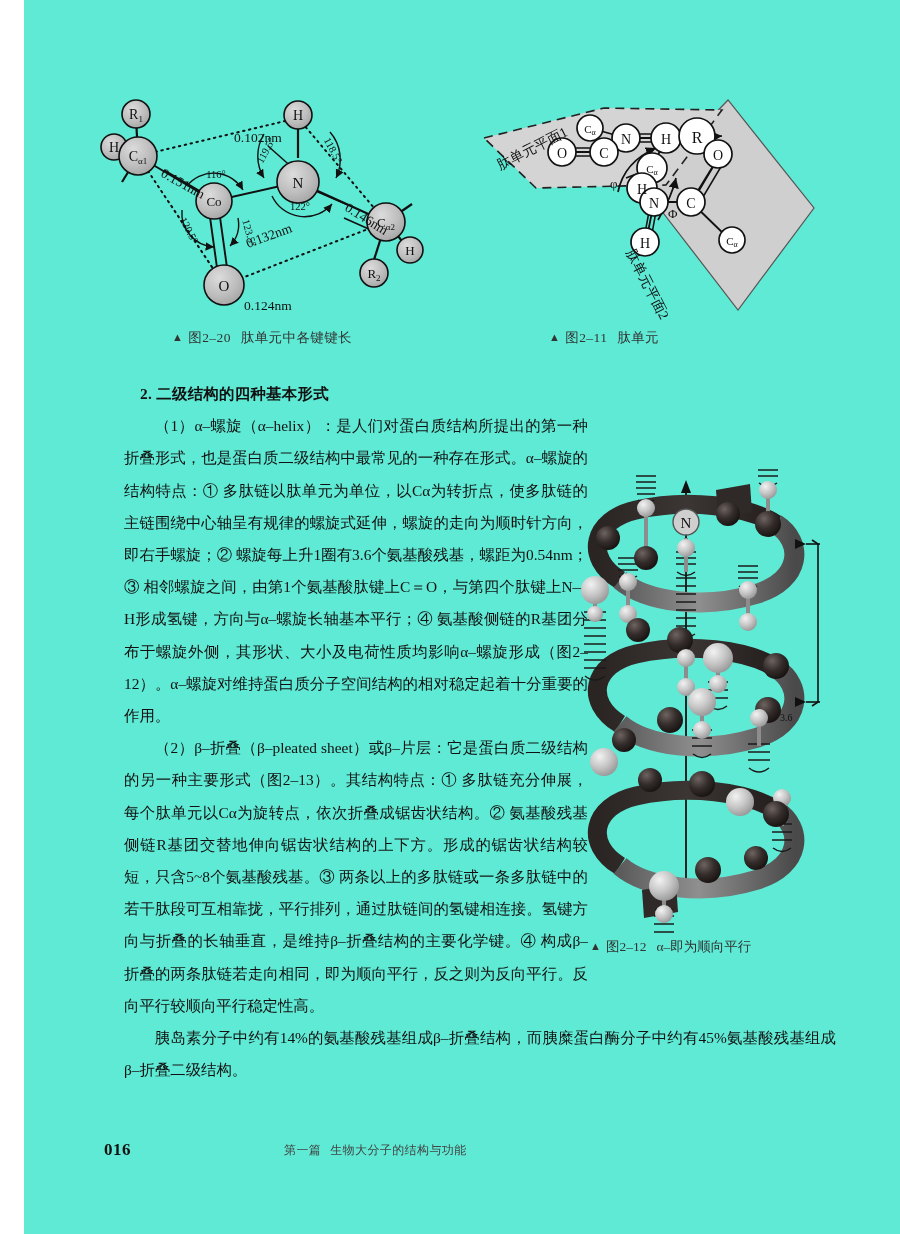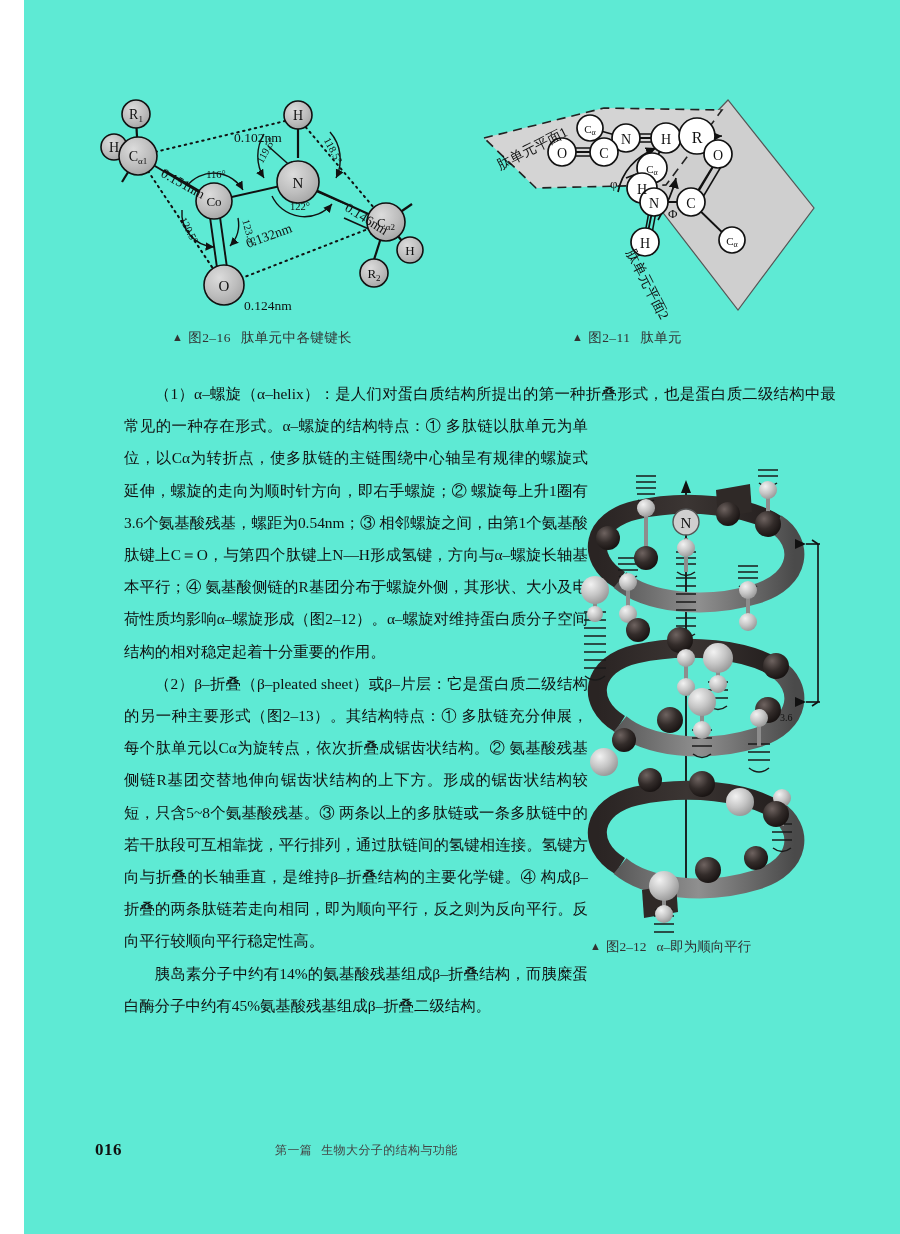--- a/index.html
+++ b/index.html
@@ -36,21 +36,21 @@
   .fig-right { left: 452px; width: 400px; height: 250px; }
 
   .fig-caption {
     position: absolute;
     font-size: 13.5px;
     color: #333;
     letter-spacing: .4px;
     white-space: nowrap;
   }
   .cap-left  { left: 148px; top: 329px; }
-  .cap-right { left: 548px; top: 329px; }
+  .cap-right { left: 525px; top: 329px; }
   .cap-tri { font-size: 11px; margin-right: 5px; position: relative; top: -1px;}
   .cap-gap { display: inline-block; width: 10px; }
 
   
   .body-text {
     position: absolute;
     left: 100px;
     top: 378px;
     width: 712px;
     font-size: 15.4px;
@@ -96,21 +96,21 @@
     position: absolute;
     left: 756px;
     top: 712px;
     font-size: 10px;
     color: #111;
   }
 
   
   .footer {
     position: absolute;
-    left: 3px;
+    left: 12px;
     top: 1140px;
     width: 779px;
     height: 30px;
     font-family: Liberation Serif, serif;
   }
   .folio {
     position: absolute;
     left: 68px;
     top: 0;
     font-size: 17px;
@@ -321,28 +321,29 @@
           <text x="192" y="148">Φ</text>
         </g>
 
         <text x="24" y="100" font-family="Liberation Serif, serif" font-size="14" fill="#111" transform="rotate(-27 24 100)">肽单元平面1</text>
         <text x="150" y="182" font-family="Liberation Serif, serif" font-size="14" fill="#111" transform="rotate(63 150 182)">肽单元平面2</text>
       </svg>
     </div>
   </div>
 
   <div class="fig-caption cap-left">
-    <span class="cap-tri">▲</span><span>图2–16</span><span class="cap-gap"></span><span>肽单元中各键键长</span>
+    <span class="cap-tri">▲</span><span>图2–20</span><span class="cap-gap"></span><span>肽单元中各键键长</span>
   </div>
   <div class="fig-caption cap-right">
     <span class="cap-tri">▲</span><span>图2–11</span><span class="cap-gap"></span><span>肽单元</span>
   </div>
 
   <div class="body-text">
     <div class="helix-float"></div>
+    <p class="heading-2">2. 二级结构的四种基本形式</p>
     <p class="indent">（1）α–螺旋（α–helix）：是人们对蛋白质结构所提出的第一种折叠形式，也是蛋白质二级结构中最常见的一种存在形式。α–螺旋的结构特点：① 多肽链以肽单元为单位，以Cα为转折点，使多肽链的主链围绕中心轴呈有规律的螺旋式延伸，螺旋的走向为顺时针方向，即右手螺旋；② 螺旋每上升1圈有3.6个氨基酸残基，螺距为0.54nm；③ 相邻螺旋之间，由第1个氨基酸肽键上C＝O，与第四个肽键上N—H形成氢键，方向与α–螺旋长轴基本平行；④ 氨基酸侧链的R基团分布于螺旋外侧，其形状、大小及电荷性质均影响α–螺旋形成（图2–12）。α–螺旋对维持蛋白质分子空间结构的相对稳定起着十分重要的作用。</p>
     <p class="indent">（2）β–折叠（β–pleated sheet）或β–片层：它是蛋白质二级结构的另一种主要形式（图2–13）。其结构特点：① 多肽链充分伸展，每个肽单元以Cα为旋转点，依次折叠成锯齿状结构。② 氨基酸残基侧链R基团交替地伸向锯齿状结构的上下方。形成的锯齿状结构较短，只含5~8个氨基酸残基。③ 两条以上的多肽链或一条多肽链中的若干肽段可互相靠拢，平行排列，通过肽链间的氢键相连接。氢键方向与折叠的长轴垂直，是维持β–折叠结构的主要化学键。④ 构成β–折叠的两条肽链若走向相同，即为顺向平行，反之则为反向平行。反向平行较顺向平行稳定性高。</p>
     <p class="indent">胰岛素分子中约有14%的氨基酸残基组成β–折叠结构，而胰糜蛋白酶分子中约有45%氨基酸残基组成β–折叠二级结构。</p>
   </div>
 
   <div class="helix-figure">
     <svg viewBox="0 0 300 480" width="300" height="480" aria-hidden="true">
       <defs>
         <linearGradient id="ribbonLight" x1="0" y1="0" x2="1" y2="0">
           <stop offset="0%" stop-color="#5b5b5b"></stop>

